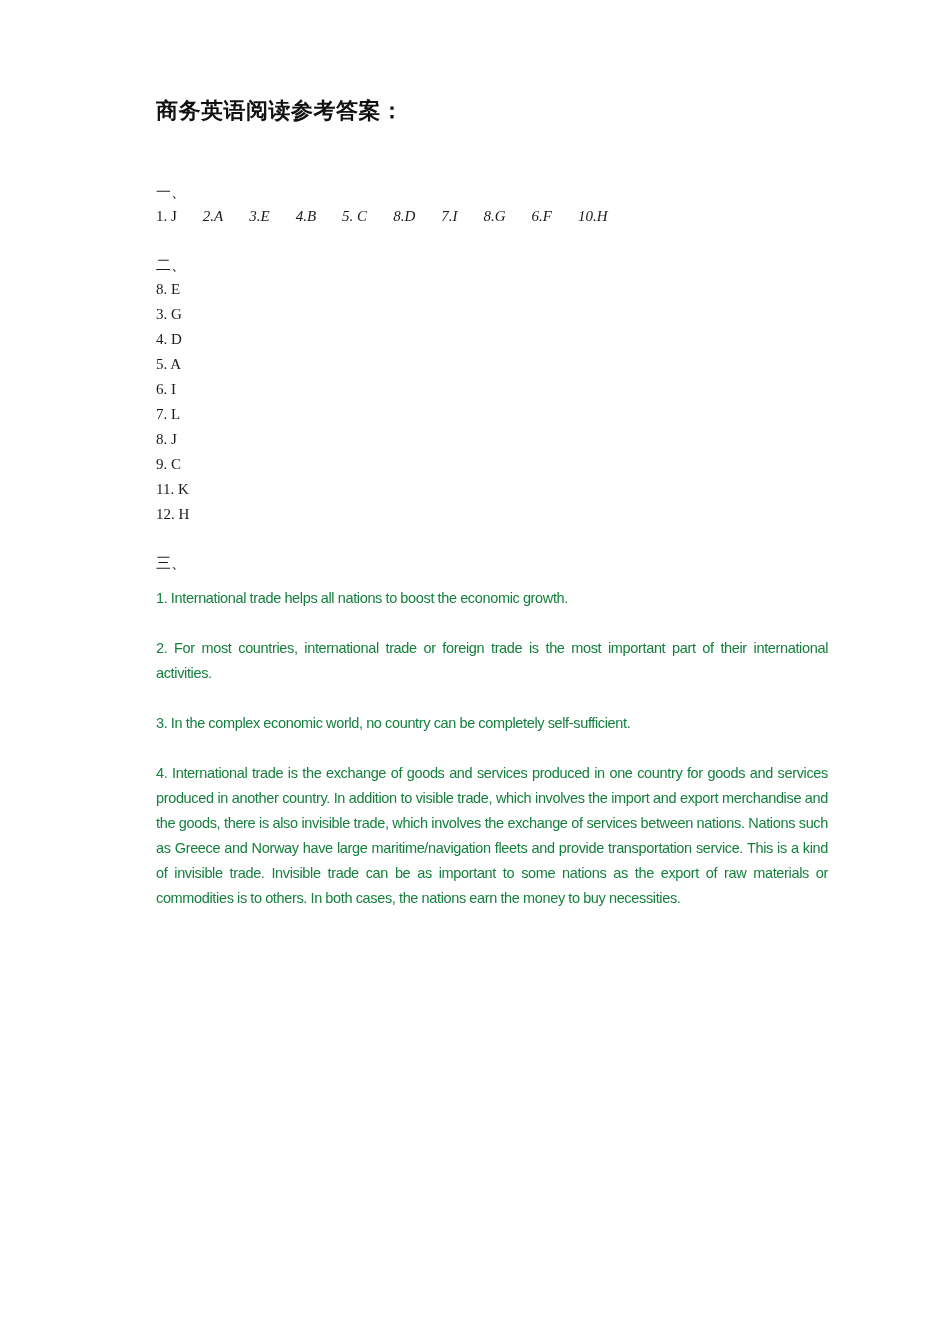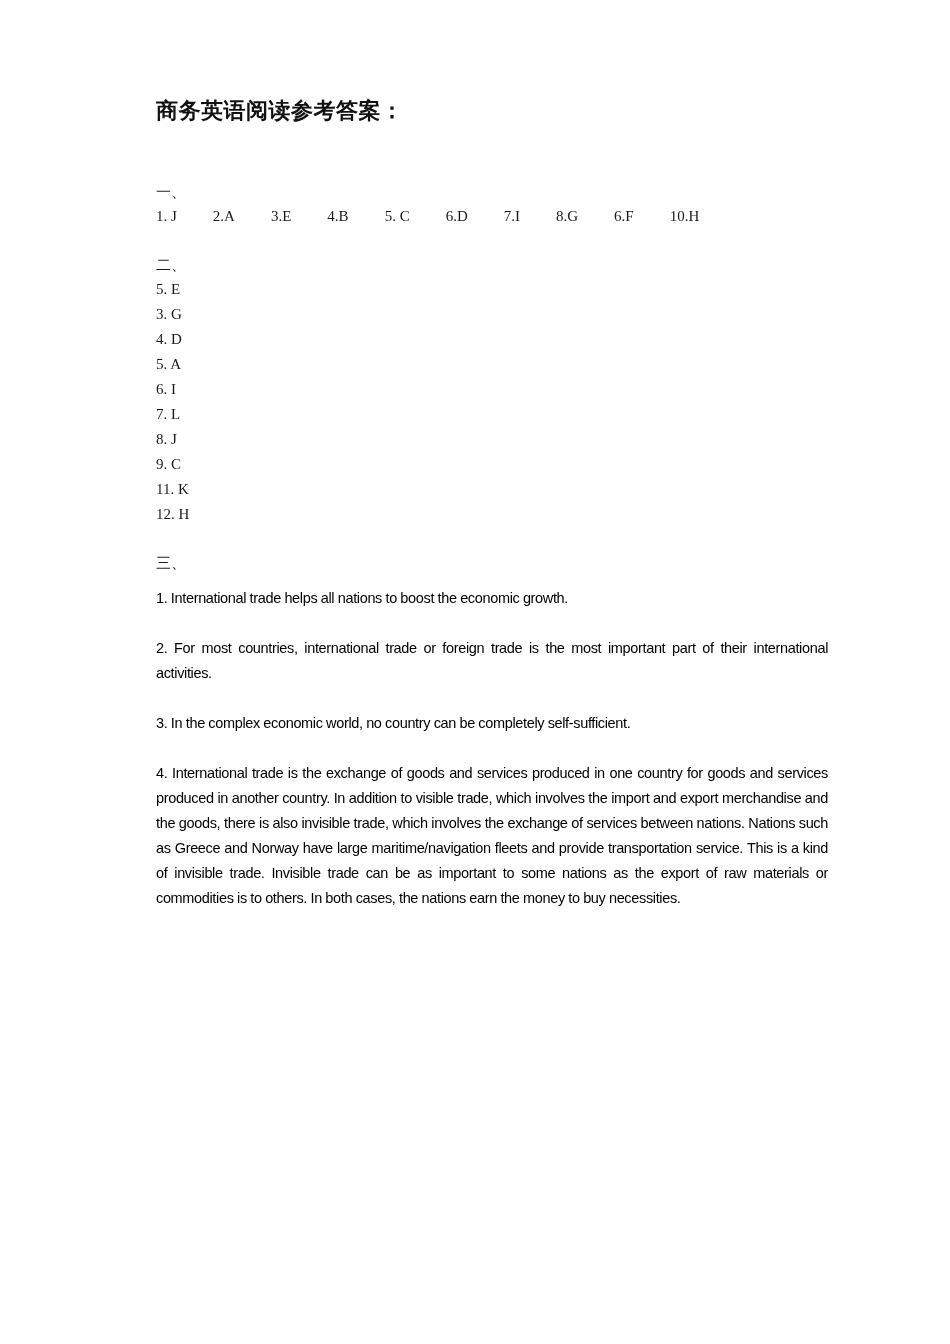--- a/index.html
+++ b/index.html
@@ -64,21 +64,21 @@
     font-family: "Liberation Serif", "DejaVu Serif", serif;
     font-size: 15px;
     line-height: 25px;
     color: #1a1a1a;
     margin: 0;
     white-space: nowrap;
   }
   .answer-row .ans {
     display: inline-block;
   }
-  .answer-row .ans + .ans { margin-left: 36px; }
+  .answer-row .ans + .ans { margin-left: 26px; font-style: italic; }
 
   
   .answer-list {
     list-style: none;
     margin: 0;
     padding: 0;
   }
   .answer-list li {
     font-family: "Liberation Serif", "DejaVu Serif", serif;
     font-size: 15px;
@@ -87,21 +87,21 @@
     margin: 0;
     padding: 0;
     white-space: nowrap;
   }
 
   
   .prose {
     font-family: "Liberation Sans", "DejaVu Sans", sans-serif;
     font-size: 14.5px;
     line-height: 25px;
-    color: #000000;
+    color: #15803d;
     text-align: justify;
     text-justify: inter-word;
     margin: 0 0 25px 0;
     width: 672px;
     letter-spacing: -0.35px;
     word-spacing: -0.2px;
   }
   .prose:last-child { margin-bottom: 0; }
 
   .sec-three-body { margin-top: 11px; }
@@ -110,27 +110,27 @@
 <body>
 
 <div class="page">
   <div class="content">
 
     <h1 class="doc-title">商务英语阅读参考答案：</h1>
 
     <p class="section-marker sec-one-marker">一、</p>
 
     <p class="answer-row">
-      <span class="ans">1. J</span><span class="ans">2.A</span><span class="ans">3.E</span><span class="ans">4.B</span><span class="ans">5. C</span><span class="ans">6.D</span><span class="ans">7.I</span><span class="ans">8.G</span><span class="ans">6.F</span><span class="ans">10.H</span>
+      <span class="ans">1. J</span><span class="ans">2.A</span><span class="ans">3.E</span><span class="ans">4.B</span><span class="ans">5. C</span><span class="ans">8.D</span><span class="ans">7.I</span><span class="ans">8.G</span><span class="ans">6.F</span><span class="ans">10.H</span>
     </p>
 
     <p class="section-marker sec-two-marker">二、</p>
 
     <ul class="answer-list">
-      <li>5. E</li>
+      <li>8. E</li>
       <li>3. G</li>
       <li>4. D</li>
       <li>5. A</li>
       <li>6. I</li>
       <li>7. L</li>
       <li>8. J</li>
       <li>9. C</li>
       <li>11. K</li>
       <li>12. H</li>
     </ul>

